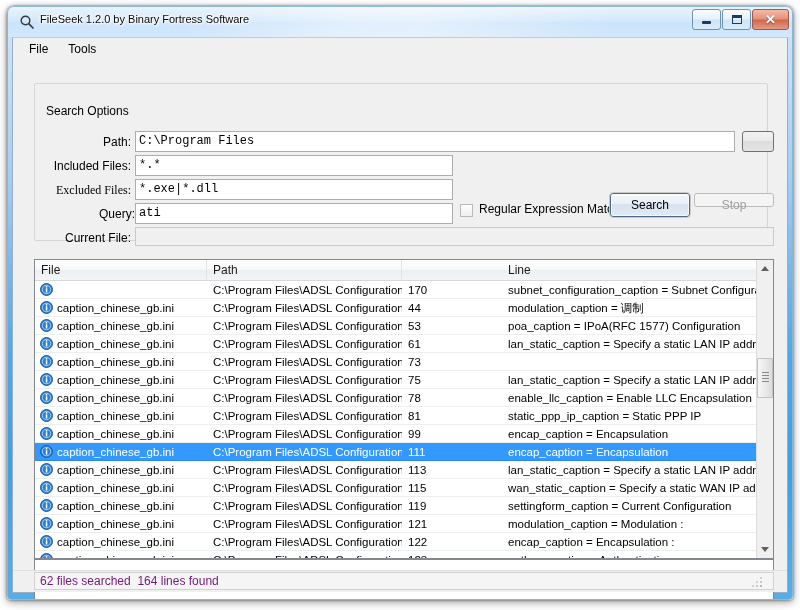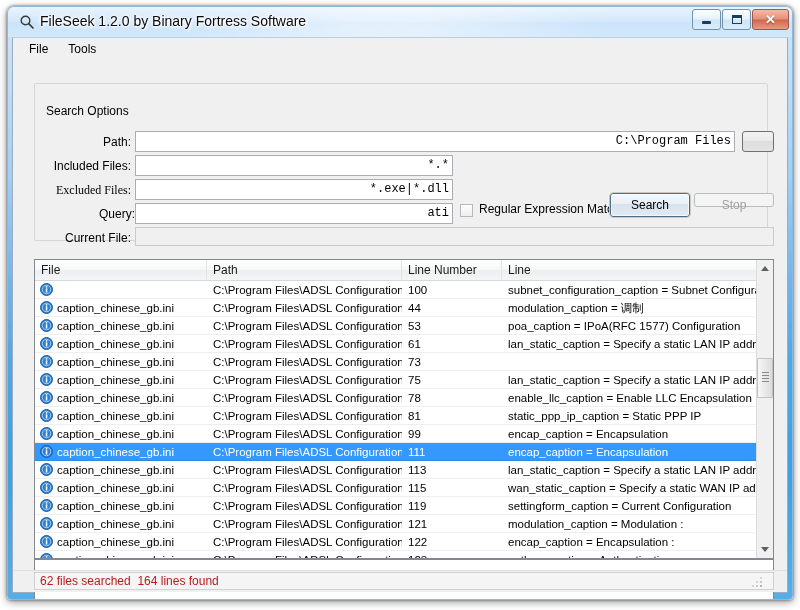--- a/index.html
+++ b/index.html
@@ -35,21 +35,21 @@
     left: 180px; top: 0; width: 420px; height: 30px;
     background: linear-gradient(105deg, rgba(255,255,255,0.0) 0%, rgba(255,255,255,0.42) 38%, rgba(255,255,255,0.45) 55%, rgba(255,255,255,0.0) 100%);
     pointer-events: none;
   }
   #title-icon {
     position: absolute; left: 11px; top: 7px;
     width: 16px; height: 16px;
   }
   #title-text {
     position: absolute; left: 32px; top: 6px;
-    font-size: 14px;
+    font-size: 11px;
     color: #0a0a0a;
     white-space: nowrap;
     text-shadow: 0 0 3px #fff, 0 0 5px #fff, 0 0 7px #fff, 1px 1px 2px #fff;
   }
 
   
   .winbtn {
     position: absolute; top: 2px;
     height: 21px;
     border: 1px solid #6f93ae;
@@ -123,21 +123,20 @@
     position: absolute;
     border: 1px solid #abadb3;
     background: #fff;
     font-family: "Liberation Mono", monospace;
     font-size: 12px;
     color: #000;
     padding: 2px 3px;
     line-height: 15px;
     overflow: hidden;
     white-space: nowrap;
-    text-align: right;
   }
   .field.readonly { background: #f0f0f0; border-color: #cacaca; }
 
   #browse-btn {
     position: absolute;
     left: 729px; top: 93px;
     width: 32px; height: 21px;
     border: 1px solid #707070;
     border-radius: 3px;
     background: linear-gradient(to bottom, #f2f2f2 0%, #eaeaea 45%, #dcdcdc 47%, #e4e4e4 100%);
@@ -286,21 +285,21 @@
     background: #f0f0f0;
     border-top: 1px solid #dfdfdf;
   }
   #status-inner {
     position: absolute;
     left: 21px; top: 1px;
     width: 740px; height: 18px;
     border: 1px solid #d0d0d0;
     background: #f5f5f5;
     font-size: 12px;
-    color: #b91c1c;
+    color: #701a75;
     line-height: 17px;
     padding-left: 5px;
     white-space: pre;
   }
   #grip {
     position: absolute; right: 24px; bottom: 4px;
     width: 11px; height: 11px;
   }
 </style>
 </head>
@@ -364,34 +363,33 @@
     <div id="regex-check"></div>
     <div id="regex-label">Regular Expression Match</div>
 
     <div class="pushbtn" id="search-btn">Search</div>
     <div class="pushbtn" id="stop-btn">Stop</div>
 
     <div id="results">
       <div id="results-header">
         <div class="col-head" style="left:0; width:172px;">File</div>
         <div class="col-head" style="left:172px; width:195px;">Path</div>
-        <div class="col-head" style="left:367px; width:100px;">Line Number</div>
         <div class="col-head" style="left:467px; width:256px; border-right:none;">Line</div>
       </div>
 
       <div id="rows-viewport">
           <div class="row">
             <svg class="file-icon" viewBox="0 0 13 13">
               <circle cx="6.5" cy="6.5" r="6" fill="#2f7fd1" stroke="#1a5fa8" stroke-width="1"></circle>
               <circle cx="6.5" cy="6.5" r="4.2" fill="none" stroke="#9fcdf2" stroke-width="1"></circle>
               <rect x="5.8" y="5.3" width="1.5" height="4.2" fill="#ffffff"></rect>
               <rect x="5.8" y="3.1" width="1.5" height="1.5" fill="#ffffff"></rect>
             </svg>
             <div class="cell c-path">C:\Program Files\ADSL Configuration...</div>
-            <div class="cell c-line-number">100</div>
+            <div class="cell c-line-number">170</div>
             <div class="cell c-line">subnet_configuration_caption = Subnet Configuration</div>
           </div>
           <div class="row">
             <svg class="file-icon" viewBox="0 0 13 13">
               <circle cx="6.5" cy="6.5" r="6" fill="#2f7fd1" stroke="#1a5fa8" stroke-width="1"></circle>
               <circle cx="6.5" cy="6.5" r="4.2" fill="none" stroke="#9fcdf2" stroke-width="1"></circle>
               <rect x="5.8" y="5.3" width="1.5" height="4.2" fill="#ffffff"></rect>
               <rect x="5.8" y="3.1" width="1.5" height="1.5" fill="#ffffff"></rect>
             </svg>
             <div class="cell c-file">caption_chinese_gb.ini</div>

